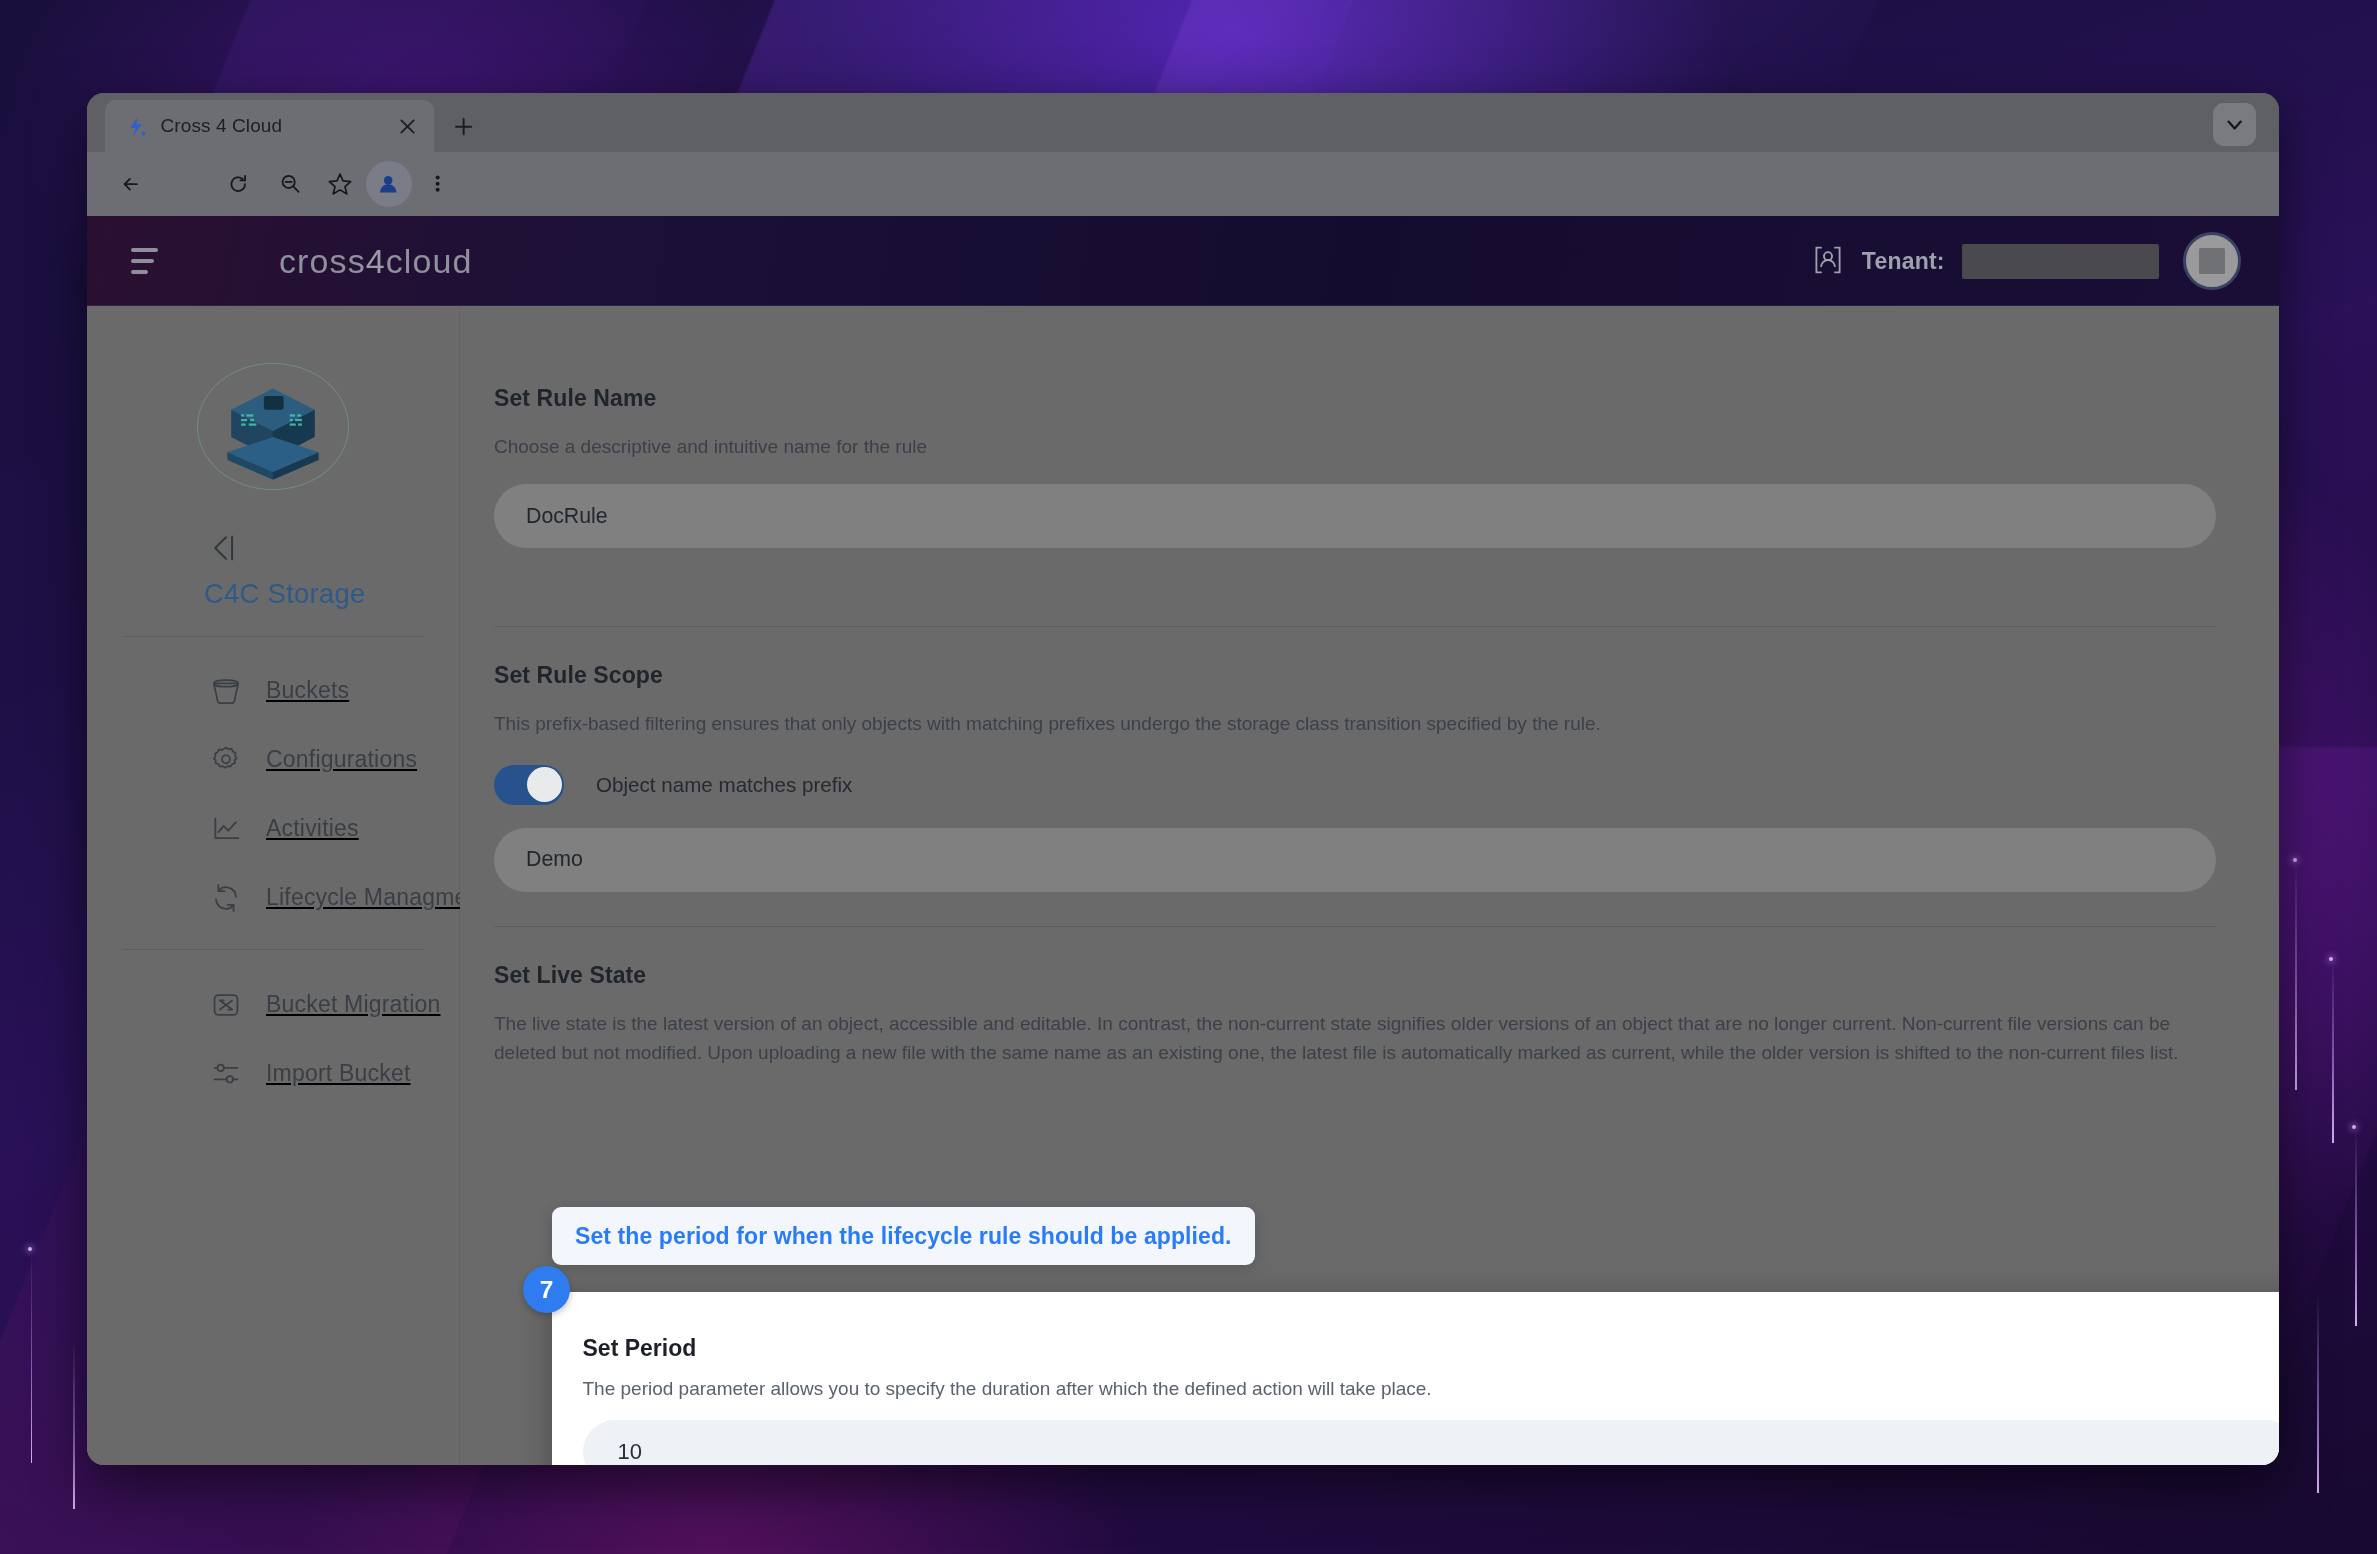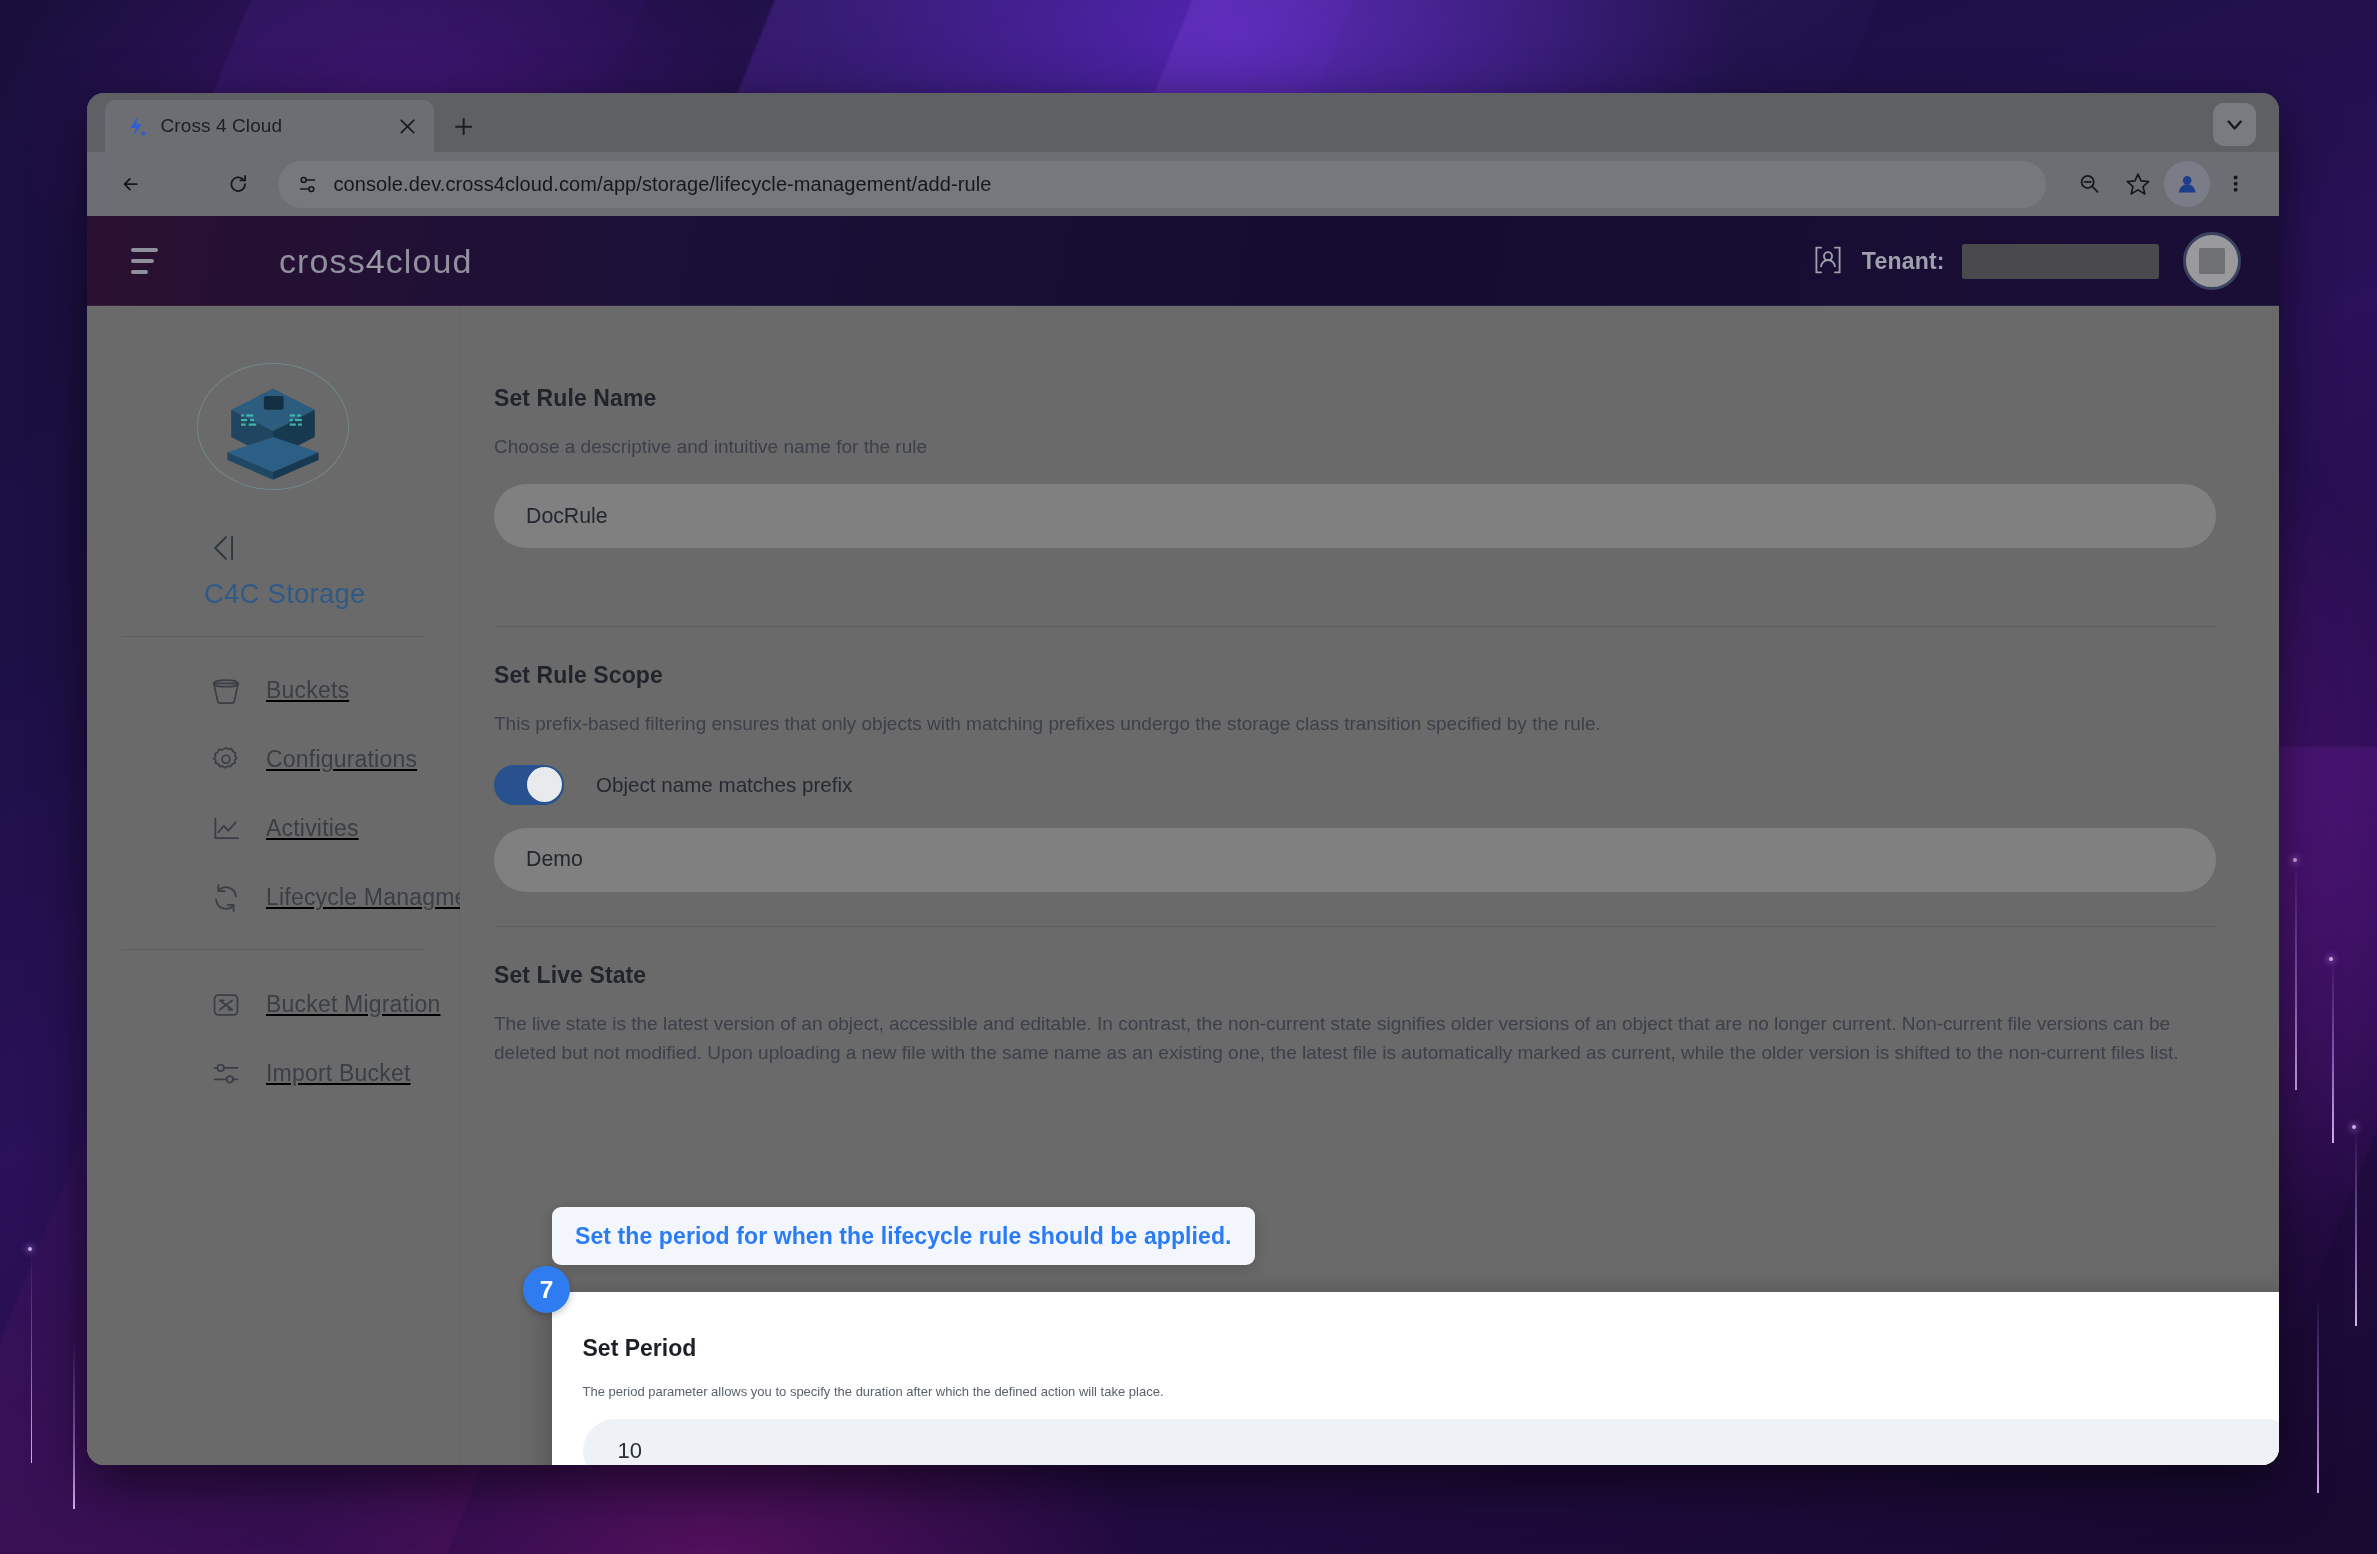--- a/index.html
+++ b/index.html
@@ -269,21 +269,21 @@
     position: absolute;
     left: 465px; top: 1076px;
     width: 1795px; height: 337px;
     background: #ffffff;
     border-radius: 7.6px;
     box-shadow: 0 7.6px 32px rgba(0,0,0,0.30);
     padding: 43px 49px 0 30.5px;
     z-index: 30;
   }
   .sp-title { font-size: 23px; font-weight: 700; color: #1d2026; }
-  .sp-desc { font-size: 13px; color: #5a626d; margin-top: 22px; }
+  .sp-desc { font-size: 19px; color: #5a626d; margin-top: 16px; }
   .sp-field {
     margin-top: 20px; height: 64px;
     background: #eef1f5;
     border-radius: 32px;
     display: flex; align-items: center;
     padding: 0 35px;
   }
   .sp-field-val { font-size: 22px; color: #2b3038; }
 
   
@@ -379,31 +379,20 @@
           <path d="M10 16 H25 M19 9 L26 16 L19 23" stroke="#6b6d72" stroke-width="2.4" fill="none" stroke-linecap="round" stroke-linejoin="round"></path>
         </svg>
       </div>
       <div class="nav-btn">
         <svg width="24.4" height="24.4" viewBox="0 0 32 32">
           <path d="M25 16 a9 9 0 1 1 -3.2 -6.9" stroke="#15171a" stroke-width="2.4" fill="none" stroke-linecap="round"></path>
           <path d="M25 5 V11 H19" stroke="#15171a" stroke-width="2.4" fill="none" stroke-linecap="round" stroke-linejoin="round"></path>
         </svg>
       </div>
 
-      <div class="omnibox">
-        <span class="omni-icon">
-          <svg width="23" height="23" viewBox="0 0 30 30">
-            <circle cx="10" cy="9" r="3.2" stroke="#15171a" stroke-width="2" fill="none"></circle>
-            <path d="M14 9 H24" stroke="#15171a" stroke-width="2" stroke-linecap="round"></path>
-            <circle cx="20" cy="21" r="3.2" stroke="#15171a" stroke-width="2" fill="none"></circle>
-            <path d="M6 21 H16" stroke="#15171a" stroke-width="2" stroke-linecap="round"></path>
-          </svg>
-        </span>
-        <span class="omni-url">console.dev.cross4cloud.com/app/storage/lifecycle-management/add-rule</span>
-      </div>
 
       <div class="tb-right">
         <div class="tb-btn">
           <svg width="24.4" height="24.4" viewBox="0 0 32 32">
             <circle cx="14" cy="13" r="8" stroke="#15171a" stroke-width="2.3" fill="none"></circle>
             <path d="M10 13 H18" stroke="#15171a" stroke-width="2.3" stroke-linecap="round"></path>
             <path d="M20 19 L27 26" stroke="#15171a" stroke-width="2.3" stroke-linecap="round"></path>
           </svg>
         </div>
         <div class="tb-btn">

